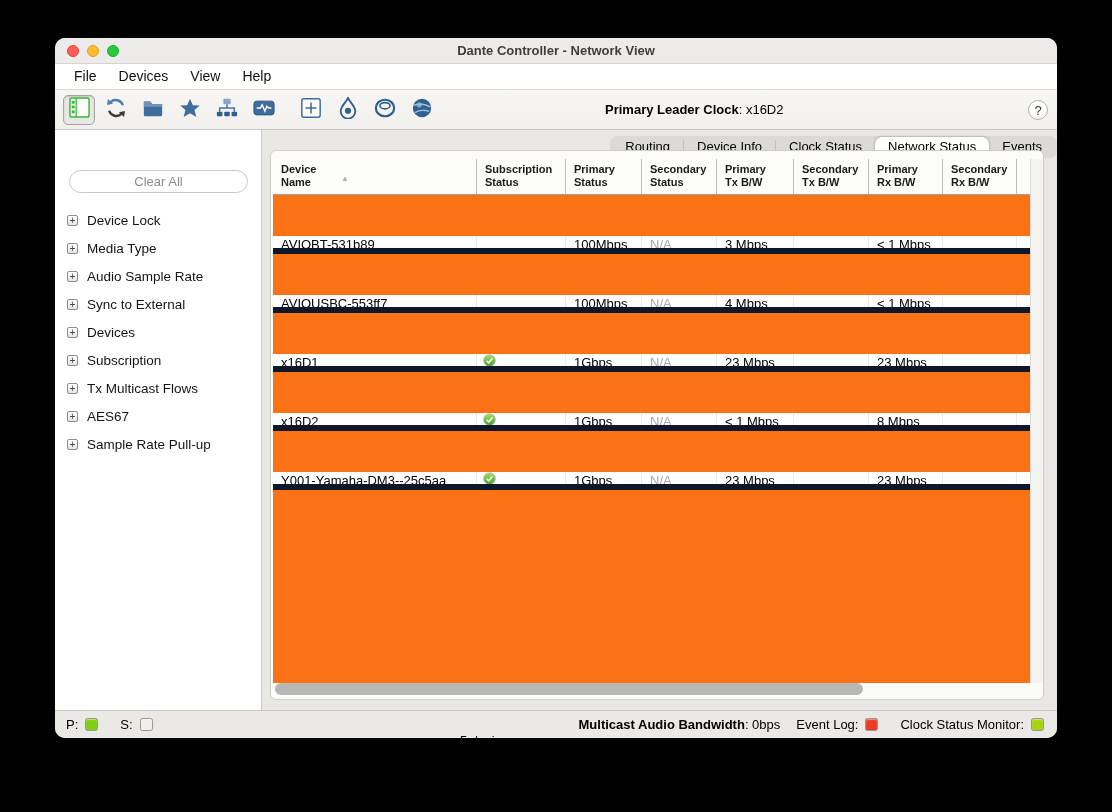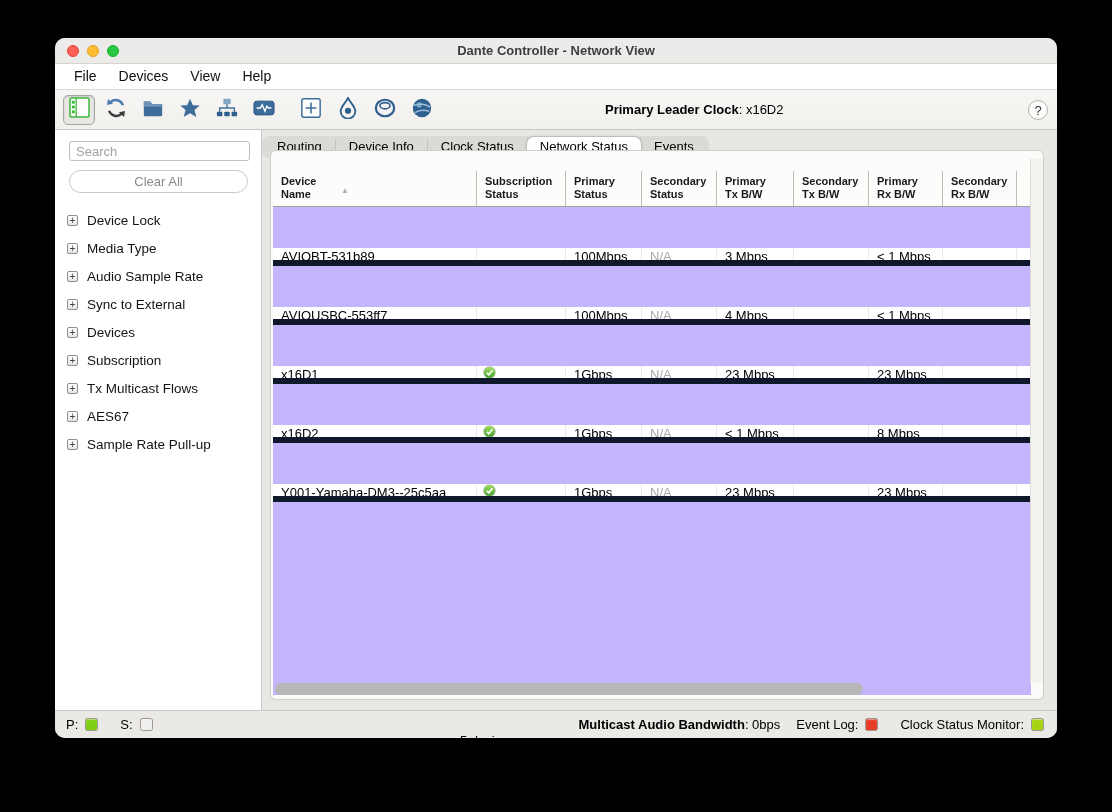--- a/index.html
+++ b/index.html
@@ -52,33 +52,33 @@
                   justify-content:center; }
   .filters { position:absolute; left:0; top:76px; width:100%; }
   .filter-item { display:flex; align-items:center; height:28px; padding-left:12px; }
   .expander { width:11px; height:11px; border:1px solid #8f8d8a; border-radius:2px;
               background:linear-gradient(#fff,#e6e4e1); font-size:10px; line-height:9px;
               text-align:center; color:#444; margin-right:9px; flex:0 0 auto; }
   .filter-label { font-size:13.5px; color:#141414; }
 
   .main { position:relative; flex:1; }
 
-  .tabbar-wrap { position:absolute; left:0; top:6px; width:100%; display:flex; justify-content:flex-start; }
+  .tabbar-wrap { position:absolute; left:0; top:6px; width:100%; display:flex; justify-content:flex-end; }
   .tabbar { display:flex; align-items:center; background:#dcdad7; border-radius:7px;
             height:22px; padding:0 2px; }
   .tab { font-size:13px; color:#000; padding:0 13px; height:22px; line-height:22px; }
   .tab.sel { background:#fff; border-radius:7px; height:20px; line-height:20px;
              box-shadow:0 0 3px rgba(0,0,0,.35); }
   .tab-div { width:1px; height:14px; background:#c3c1be; }
 
   
   .tbl { position:absolute; left:8px; top:20px; width:774px; height:550px;
          background:#fbfbf9; border:1px solid #cfcdc9; border-radius:6px; }
-  .tbl-inner { position:absolute; left:2px; top:20px; width:758px; height:524px;
-               background:#c4b5fd; overflow:hidden; }
+  .tbl-inner { position:absolute; left:2px; top:8px; width:758px; height:524px;
+               background:#f97316; overflow:hidden; }
   .thead { display:flex; height:36px; background:#fcfcfb; border-bottom:1px solid #a2a09d; }
   .th { border-right:1px solid #bebcb9; padding:4px 4px 2px 8px; font-size:11px;
         font-weight:bold; color:#1a1a1a; line-height:13px; position:relative; }
   .th.nb { border-right:none; }
   .sort-arrow { position:absolute; left:68px; top:13px; font-size:8px; color:#b3b1ae; }
   .c0{width:204px}.c1{width:89px}.c2{width:76px}.c3{width:75px}.c4{width:77px}
   .c5{width:75px}.c6{width:74px}.c7{width:74px}.c8{flex:1}
   .trow { display:flex; height:18px; border-bottom:6px solid #0f172a; background:#fff;margin-top:41px; }
   .td { font-size:13px; color:#000; line-height:17px; padding-left:8px; white-space:nowrap;
         overflow:hidden; border-right:1px solid #eceae8; }
@@ -208,21 +208,20 @@
     <div class="leader-clock">
       <b>Primary Leader Clock</b>
         <span>: x16D2</span>
     </div>
     <div class="help-btn">?</div>
   </div>
 
   <div class="content">
 
     <div class="sidebar">
-      <input class="search-input" type="text" placeholder="Search" style="">
       <div class="clearall-btn">Clear All</div>
       <div class="filters" id="filterList">
           <div class="filter-item">
             <span class="expander">+</span>
             <span class="filter-label">Device Lock</span>
           </div>
           <div class="filter-item">
             <span class="expander">+</span>
             <span class="filter-label">Media Type</span>
           </div>

